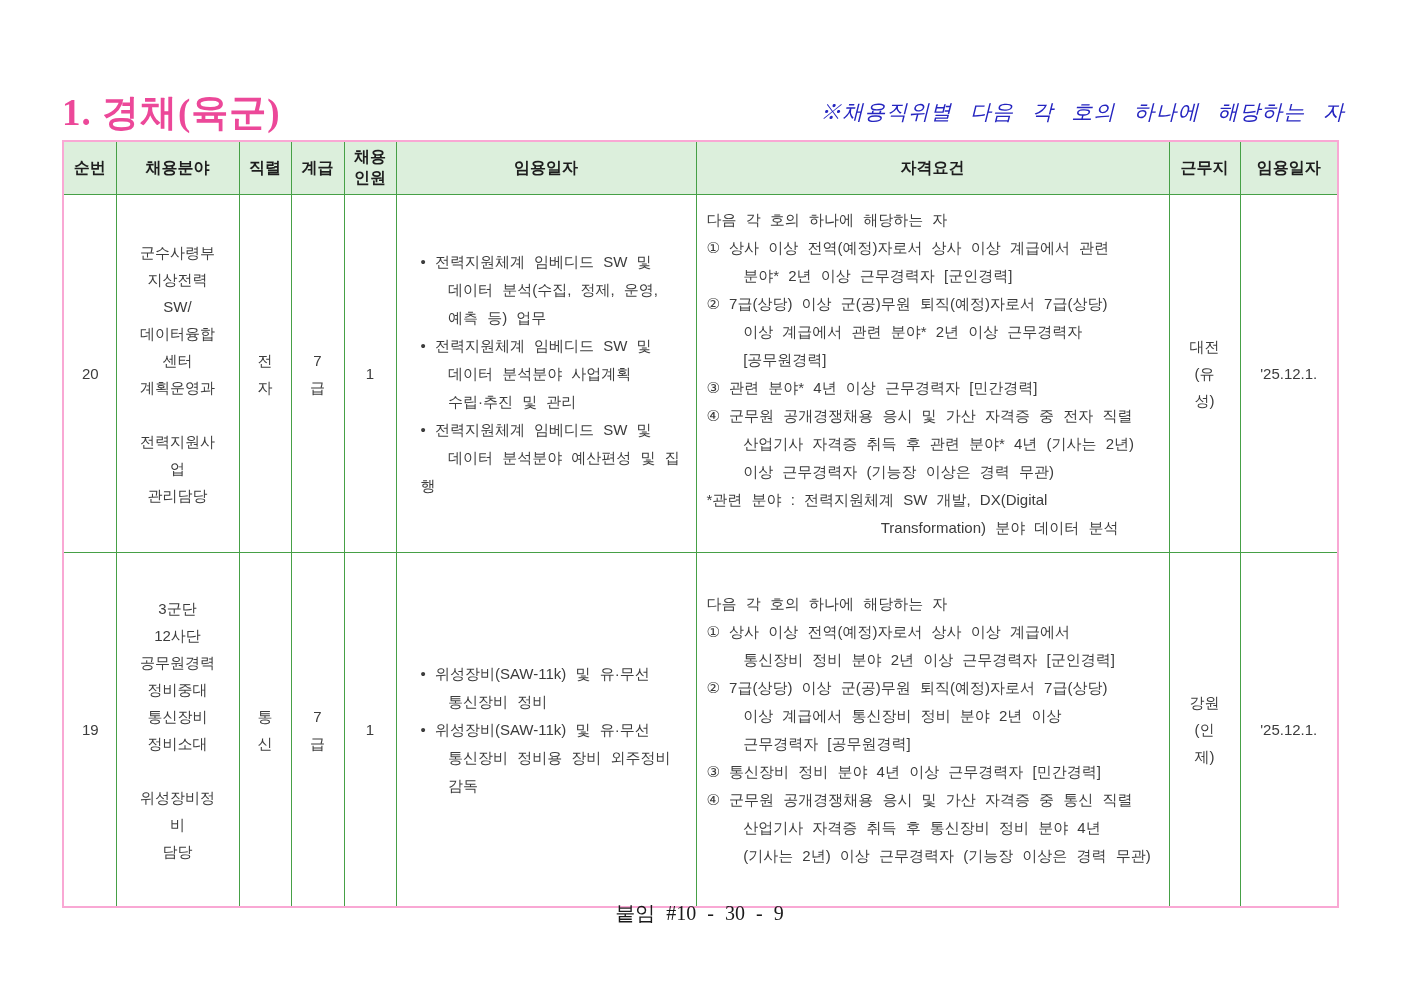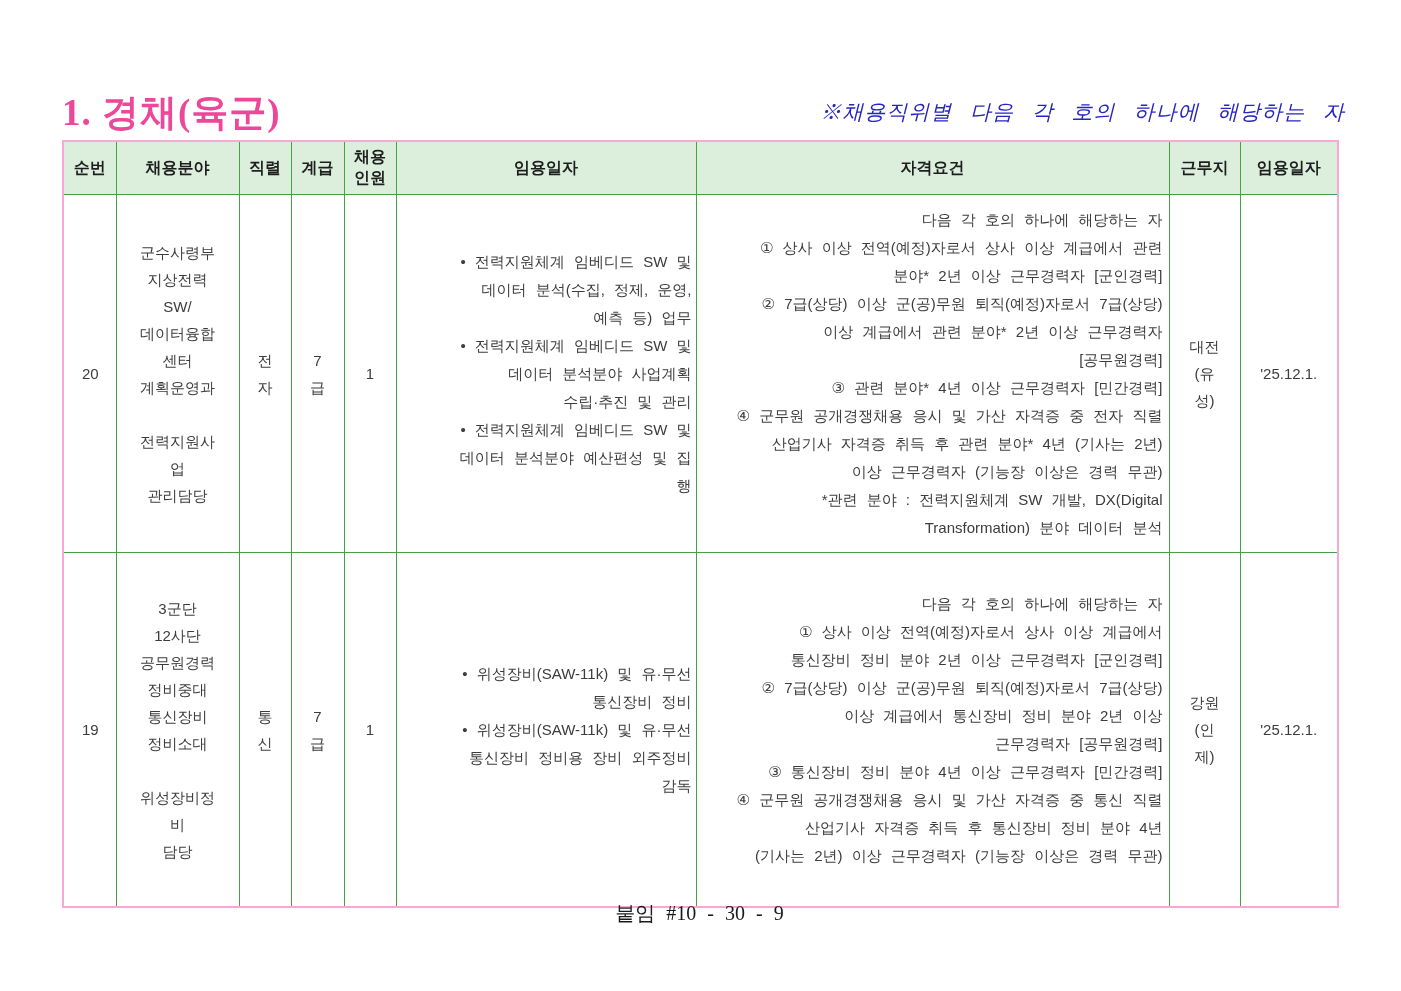--- a/index.html
+++ b/index.html
@@ -35,21 +35,21 @@
     background:#dcefdc;
     font-size:16px;font-weight:bold;color:#1e1e1e;
     text-align:center;line-height:1.3;white-space:pre-line;
     height:52px;padding:0 2px;
   }
   td.c-center{
     text-align:center;font-size:15px;line-height:27px;
     white-space:pre-line;padding:0 18px;
   }
   td.c-left{
-    text-align:right;font-size:15px;line-height:28px;
+    text-align:left;font-size:15px;line-height:28px;
     white-space:pre-wrap;word-spacing:5px;
   }
   td.c-duties{padding:0 4px 0 24px;}
   td.c-req{padding:0 6px 0 10px;}
   tr.row-20 td{height:357px;}
   tr.row-21 td{height:353px;}
   .doc-footer{
     position:absolute;left:62px;top:900px;width:1275px;
     text-align:center;
     font-family:"Liberation Serif","DejaVu Serif",serif;

